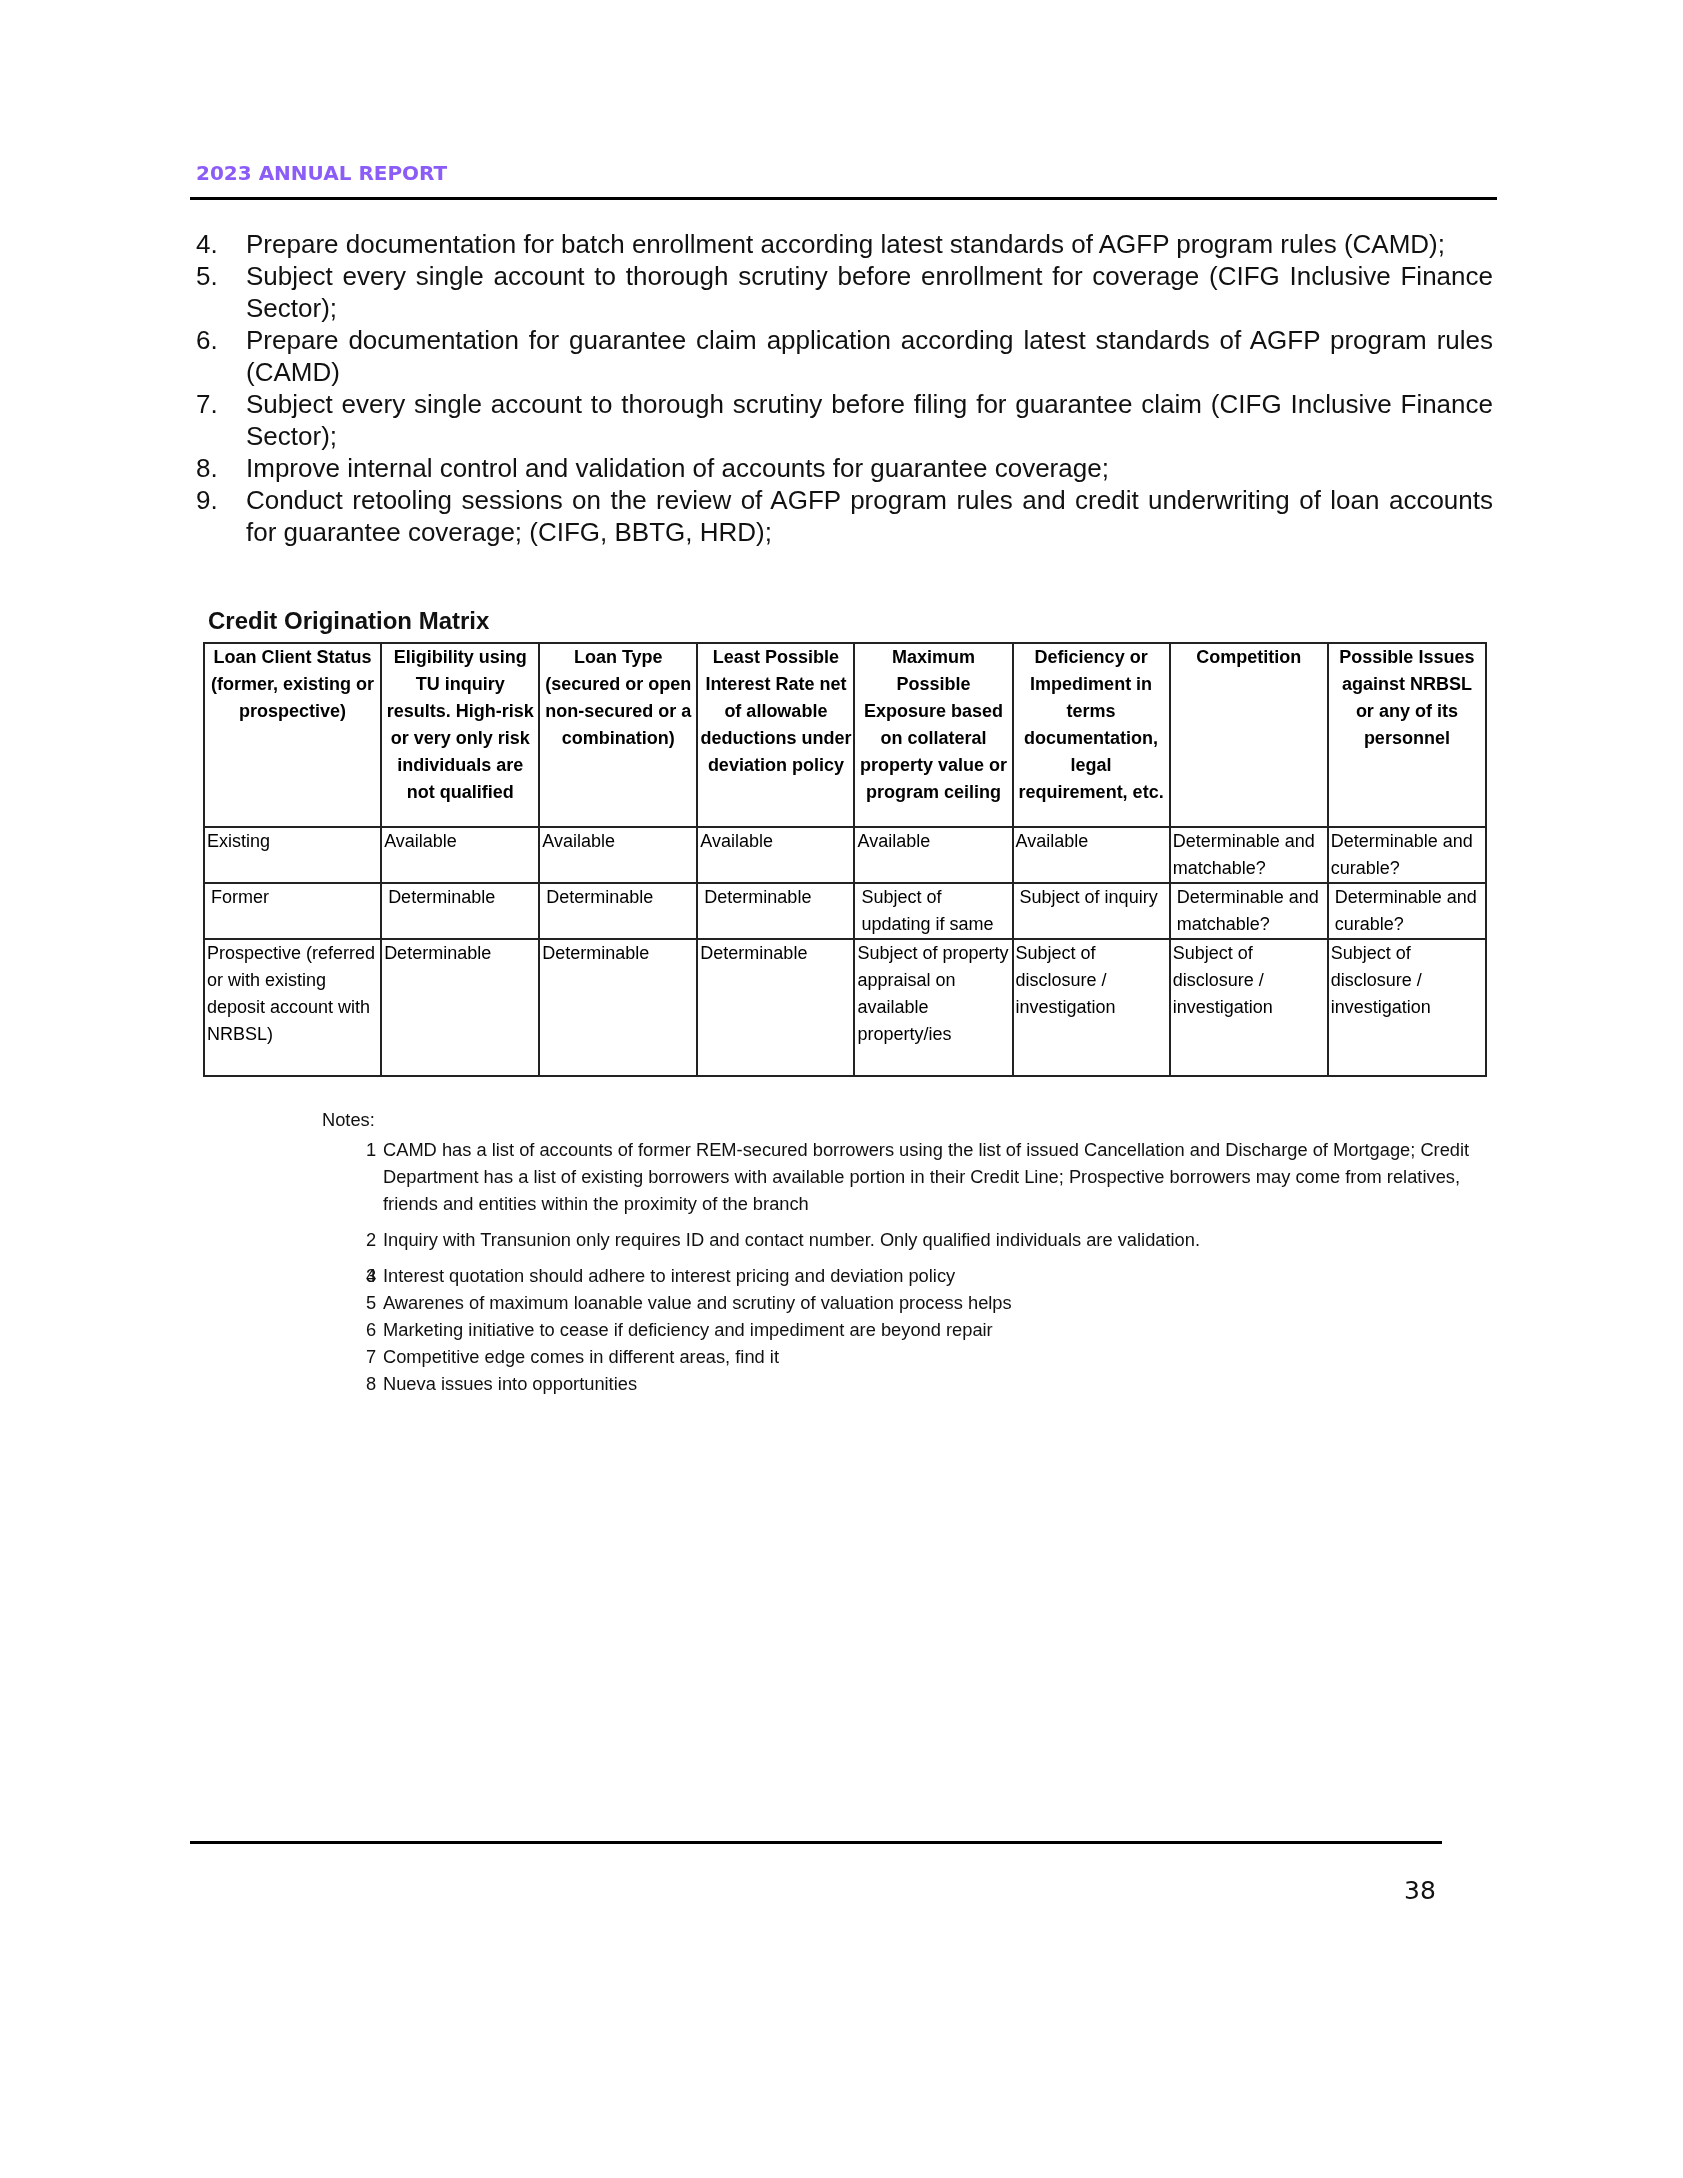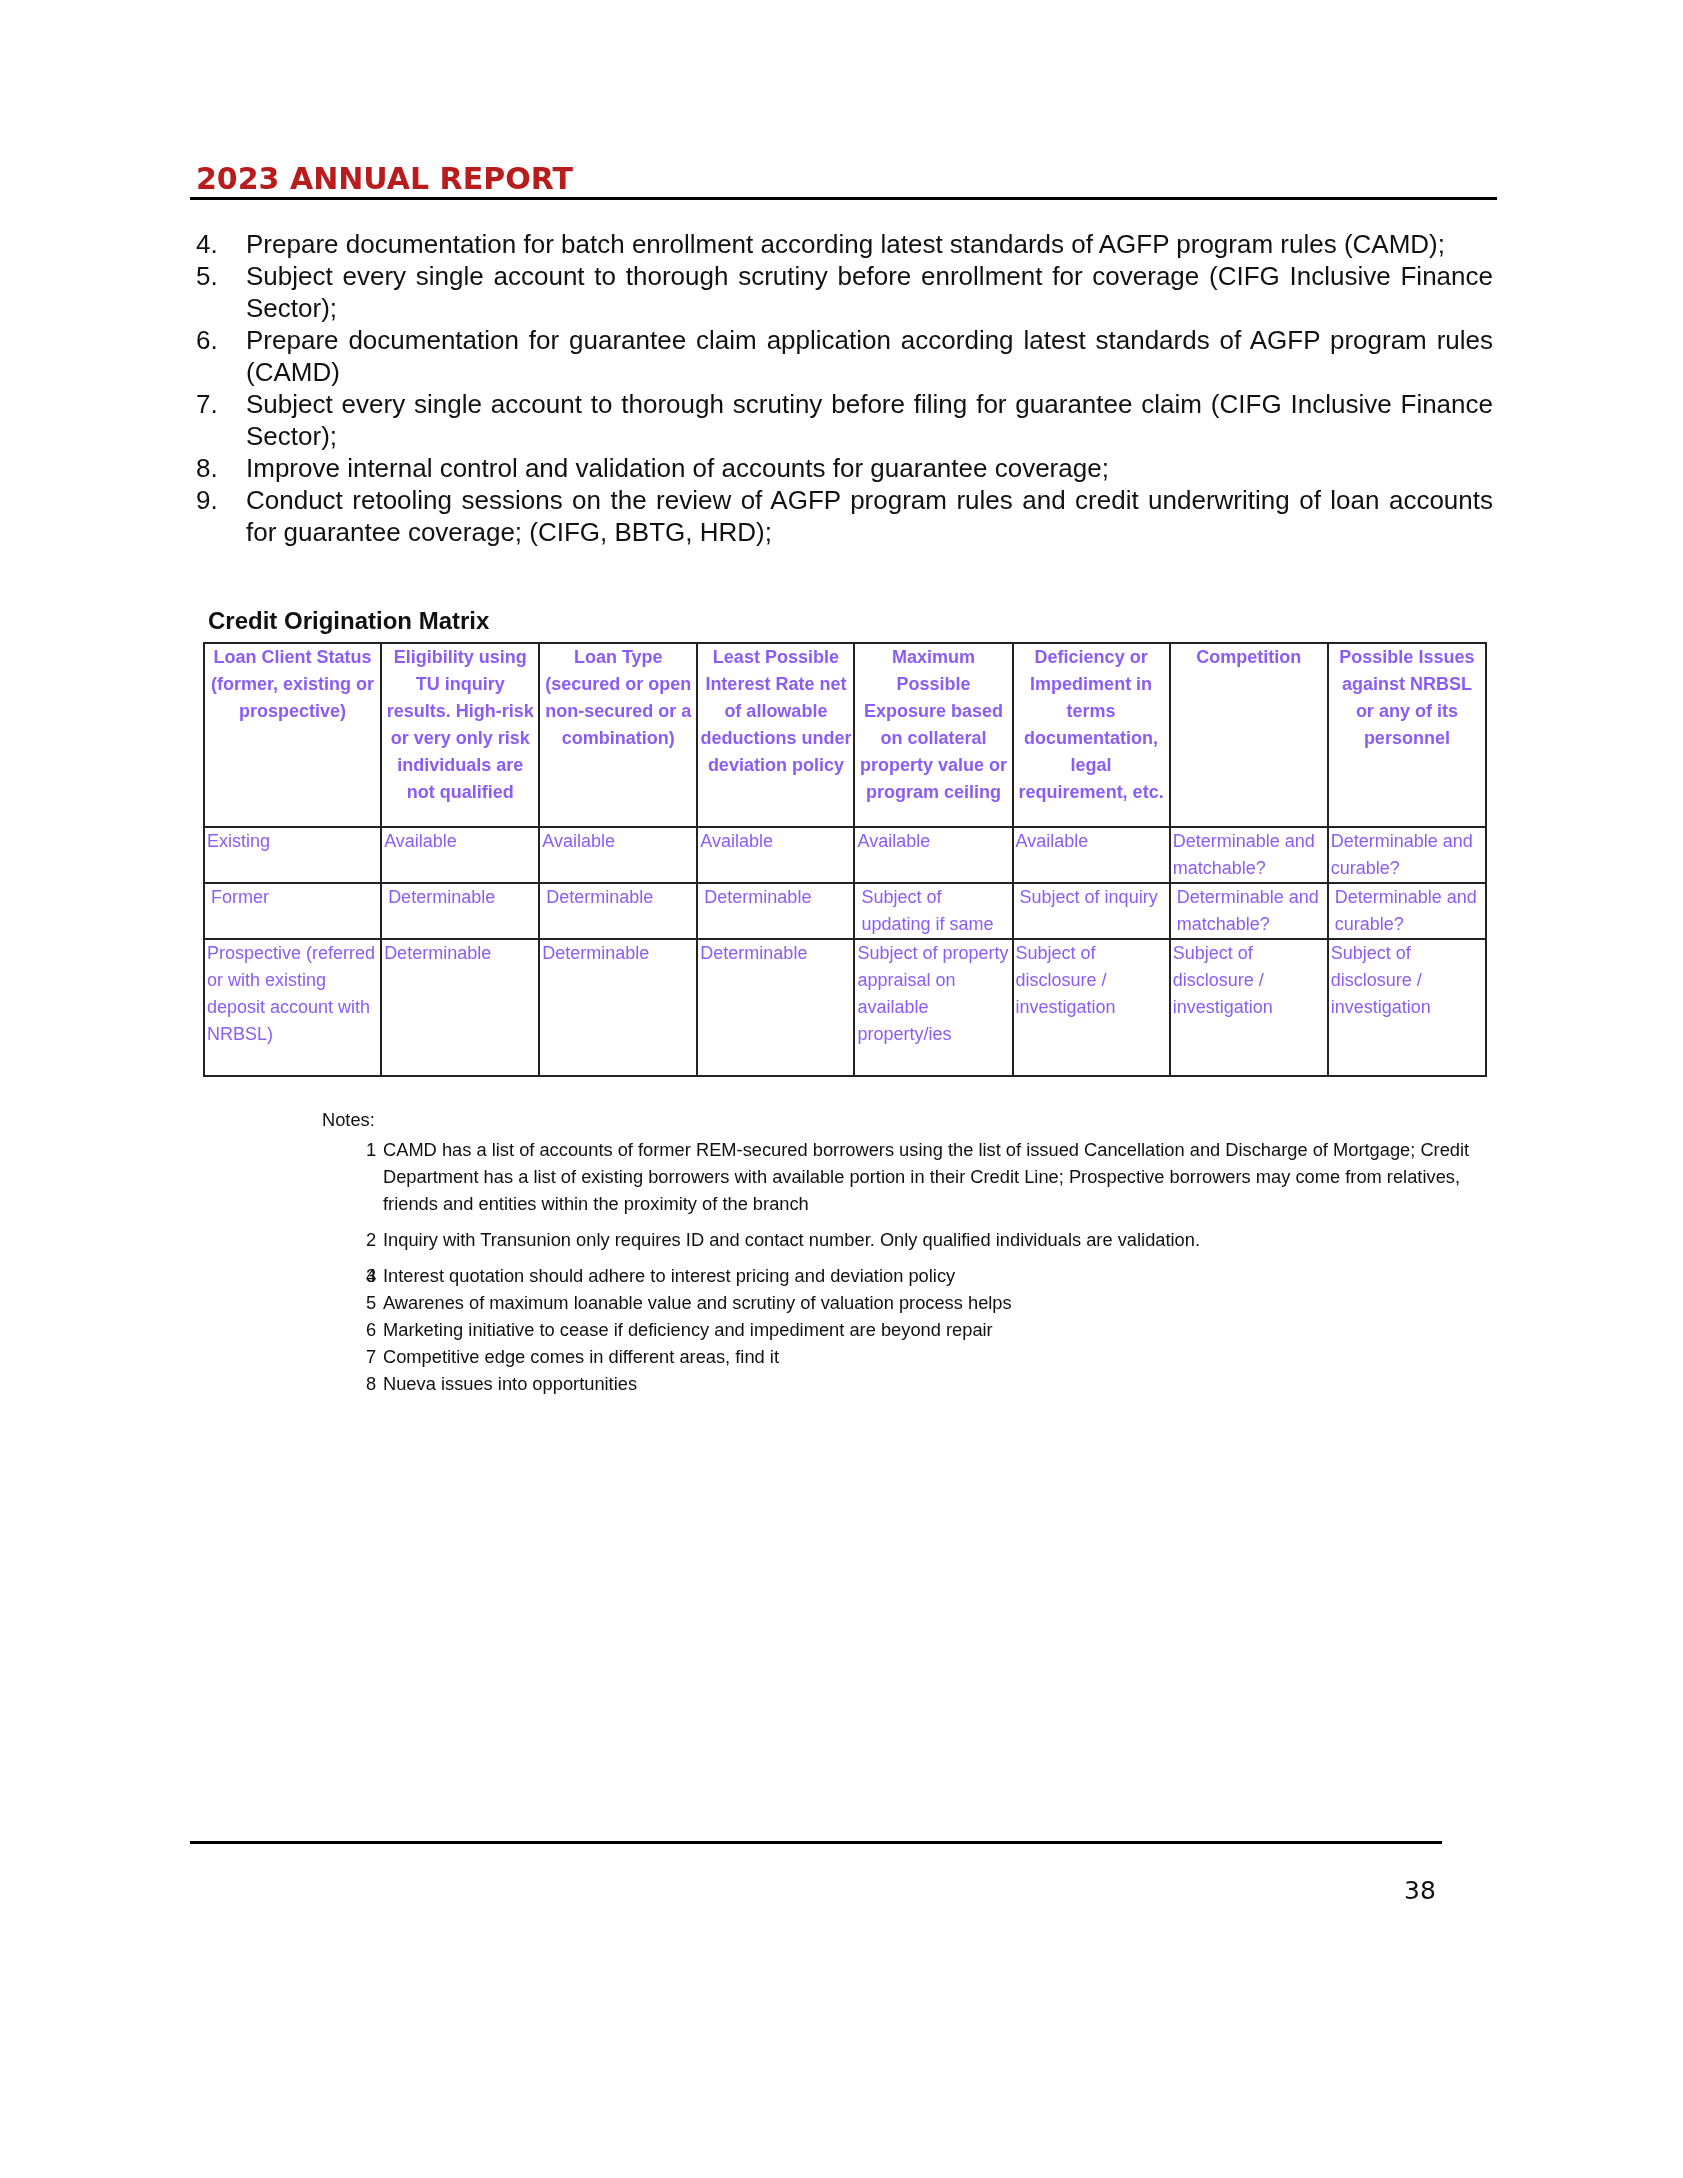--- a/index.html
+++ b/index.html
@@ -1,24 +1,24 @@
 <!DOCTYPE html>
 <html><head>
 <meta charset="utf-8">
 <style>
   html, body { margin: 0; padding: 0; }
   body { width: 1683px; height: 2178px; background: #ffffff; position: relative; overflow: hidden; }
   .page { position: absolute; inset: 0; }
-  .run-head { position: absolute; left: 196px; top: 161px; font-family: "DejaVu Sans", sans-serif; font-weight: bold; font-size: 30px; color: #b91c1c; letter-spacing: 0px; }
+  .run-head { position: absolute; left: 196px; top: 161px; font-family: "DejaVu Sans", sans-serif; font-weight: bold; font-size: 20px; color: #8b5cf6; letter-spacing: 0px; }
   .head-rule { position: absolute; left: 190px; top: 197px; width: 1307px; height: 3px; background: #000; }
   .list { position: absolute; left: 196px; top: 228px; width: 1297px; font-family: "Liberation Sans", sans-serif; font-size: 26px; line-height: 32px; color: #111; margin: 0; padding: 0; list-style: none; }
   .list li { position: relative; padding-left: 50px; text-align: justify; text-align-last: left; }
   .list li .num { position: absolute; left: 0; top: 0; }
   .matrix-title { position: absolute; left: 208px; top: 607px; font-family: Liberation Sans, sans-serif; font-weight: bold; font-size: 24px; color: #111; }
-  table.matrix { position: absolute; left: 203px; top: 642px; width: 1284px; border-collapse: collapse; font-family: "Liberation Sans", sans-serif; font-size: 18px; line-height: 27px; color: #8b5cf6; table-layout: fixed; }
+  table.matrix { position: absolute; left: 203px; top: 642px; width: 1284px; border-collapse: collapse; font-family: "Liberation Sans", sans-serif; font-size: 18px; line-height: 27px; color: #000000; table-layout: fixed; }
   table.matrix th, table.matrix td { border: 2px solid #222; vertical-align: top; padding: 0 2px; }
   table.matrix th { font-weight: bold; text-align: center; height: 182px; }
   table.matrix td { text-align: left; }
   table.matrix tr.r-existing td { height: 53px; }
   table.matrix tr.r-former td { height: 53px; padding-left: 6px; }
   table.matrix tr.r-prospective td { height: 135px; }
   .notes-label { position: absolute; left: 322px; top: 1109px; font-family: "Liberation Sans", sans-serif; font-size: 18.3px; color: #111; }
   .notes { position: absolute; left: 366px; top: 1136px; width: 1119px; font-family: "Liberation Sans", sans-serif; font-size: 18.3px; line-height: 27px; color: #111; margin: 0; padding: 0; list-style: none; }
   .notes li { position: relative; padding-left: 17px; }
   .notes li .nnum { position: absolute; left: 0; top: 0; }

